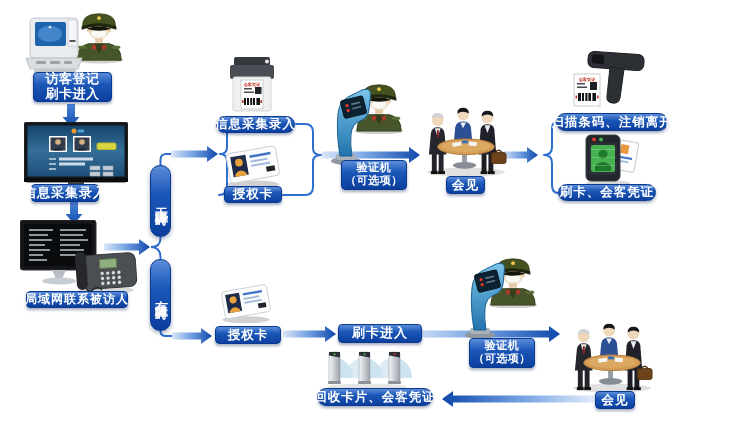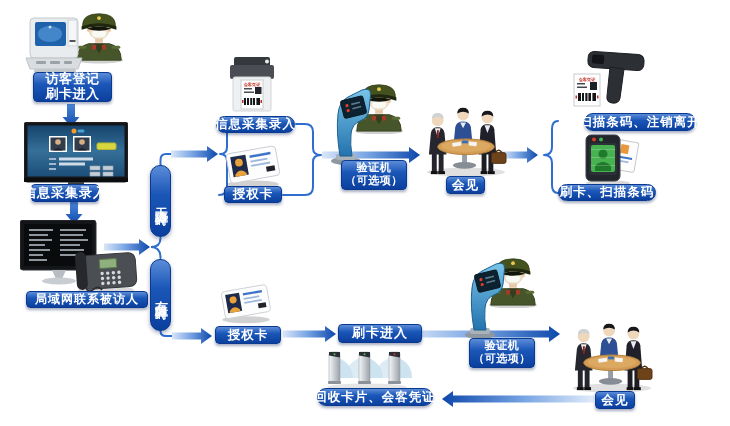--- a/index.html
+++ b/index.html
@@ -369,40 +369,40 @@
       <use href="#sym-meeting" width="88" height="82"></use>
     </svg>
 
   <div class="lbl two" style="left:33px;top:72px;width:79px;height:30px;font-size:13px">
     <span>访客登记</span>
     <span>刷卡进入</span>
   </div>
 
   <div class="lbl" style="left:31px;top:184px;width:68px;height:18px;font-size:13px">信息采集录入</div>
 
-  <div class="lbl" style="left:26px;top:291px;width:122px;height:17px;font-size:12px">局域网联系被访人</div>
+  <div class="lbl" style="left:26px;top:291px;width:102px;height:17px;font-size:12px">局域网联系被访人</div>
 
   <div class="lbl pill" style="left:150px;top:165px;width:21px;height:72px">无障碍</div>
 
   <div class="lbl pill" style="left:150px;top:259px;width:21px;height:72px">有障碍</div>
 
   <div class="lbl round" style="left:216px;top:116px;width:79px;height:17px">信息采集录入</div>
 
   <div class="lbl" style="left:224px;top:186px;width:58px;height:17px">授权卡</div>
 
   <div class="lbl two" style="left:341px;top:160px;width:66px;height:30px;font-size:11px">
     <span>验证机</span>
     <span>（可选项）</span>
   </div>
 
   <div class="lbl" style="left:446px;top:176px;width:39px;height:18px">会见</div>
 
-  <div class="lbl round" style="left:584px;top:113px;width:112px;height:18px">扫描条码、注销离开</div>
-
-  <div class="lbl round" style="left:558px;top:184px;width:98px;height:17px">刷卡、扫描条码</div>
+  <div class="lbl round" style="left:556px;top:113px;width:112px;height:18px">扫描条码、注销离开</div>
+
+  <div class="lbl round" style="left:558px;top:184px;width:98px;height:17px">刷卡、会客凭证</div>
 
   <div class="lbl" style="left:215px;top:326px;width:66px;height:18px">授权卡</div>
 
   <div class="lbl" style="left:338px;top:324px;width:84px;height:19px;font-size:13px">刷卡进入</div>
 
   <div class="lbl two" style="left:469px;top:338px;width:66px;height:30px;font-size:11px">
     <span>验证机</span>
     <span>（可选项）</span>
   </div>
 

